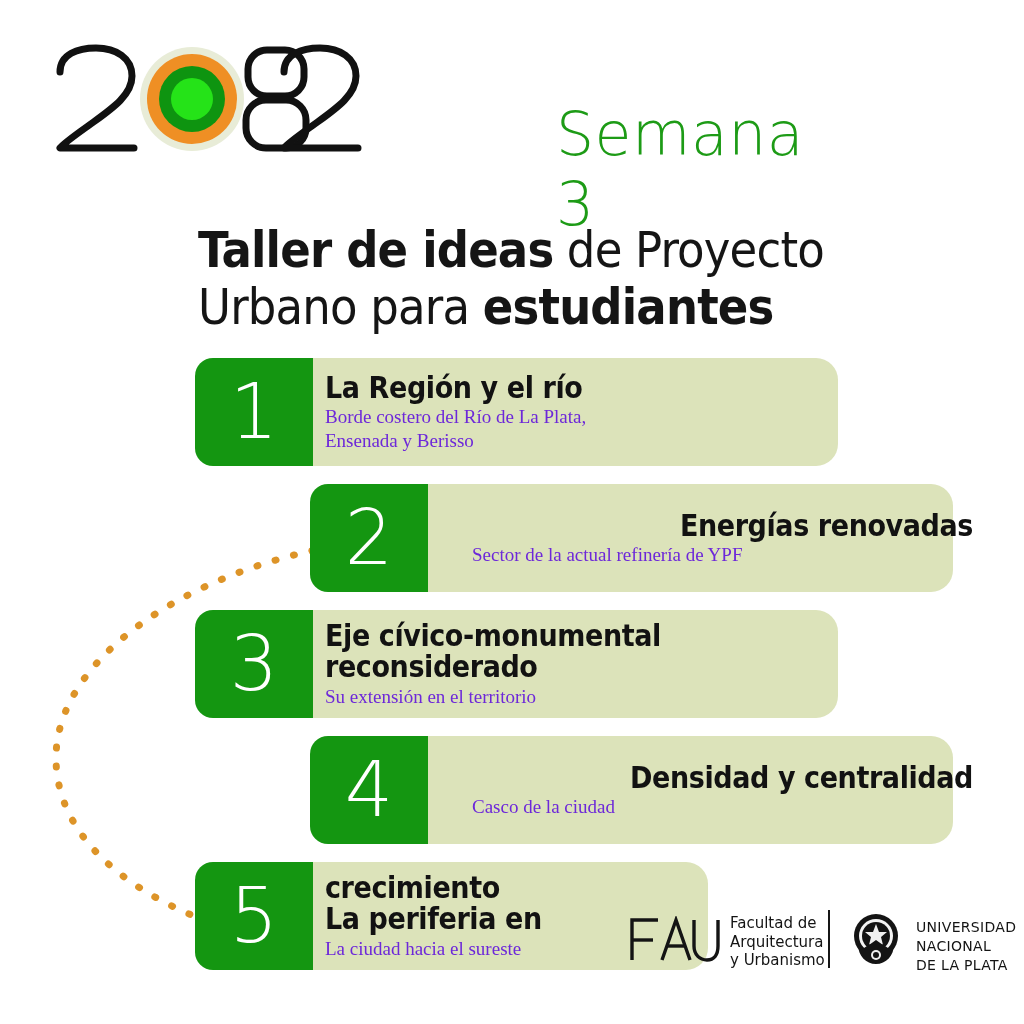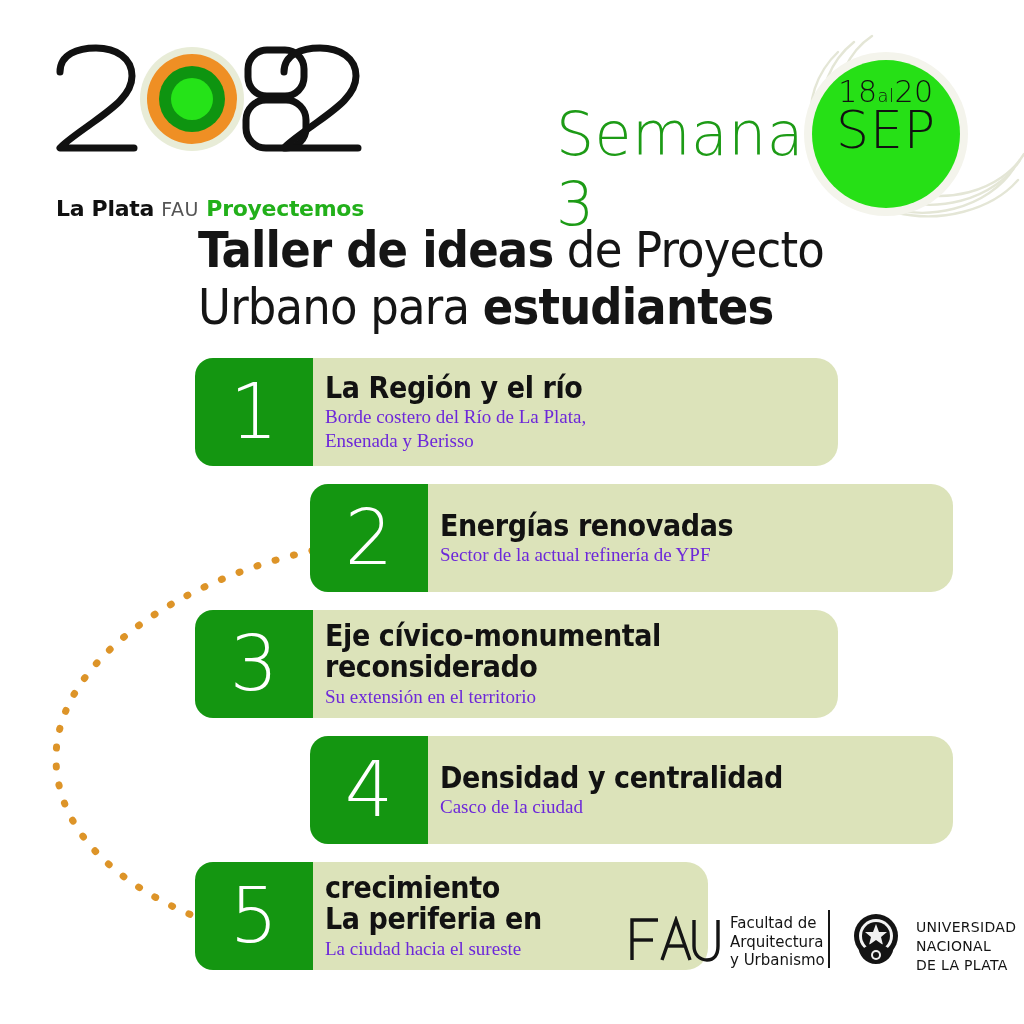--- a/index.html
+++ b/index.html
@@ -57,21 +57,21 @@
     color:#ffffff;font-size:76px;font-weight:300;line-height:1;
     font-family:"DejaVu Sans",sans-serif;}
   .row .panel{position:absolute;left:118px;top:0;height:108px;background:#dce3ba;
     border-radius:0 22px 22px 0;}
   .row .body{position:absolute;left:130px;top:0;height:108px;
     display:flex;flex-direction:column;justify-content:center;}
   .row .t{font-family:"DejaVu Sans Condensed","Liberation Sans Narrow","Liberation Sans",sans-serif;
     font-weight:bold;font-size:30px;color:#121212;line-height:1.04;letter-spacing:-.4px;}
   .row .s{font-family:Liberation Serif, serif;font-weight:300;font-size:19px;
     color:#6d28d9;line-height:1.22;margin-top:2px;}
-  .row.align-right .body{align-items:flex-start;}
+  .row.align-right .body{align-items:flex-end;margin-left:32px;}
   .row.align-right .t{text-align:right;}
   .row.align-right .s{align-self:flex-start;}
 
   
   .footer{position:absolute;left:628px;top:906px;width:360px;height:70px;}
   .fau-mark{position:absolute;left:0;top:10px;width:92px;height:46px;}
   .fau-txt{position:absolute;left:102px;top:8px;font-family:"DejaVu Sans",sans-serif;
     font-size:15px;line-height:1.24;color:#141414;}
   .divider{position:absolute;left:200px;top:4px;width:2px;height:58px;background:#161616;}
   .crest{position:absolute;left:220px;top:4px;width:56px;height:58px;}
@@ -95,44 +95,24 @@
       <circle cx="140" cy="55" r="52" fill="#e8ecd7"></circle>
       <circle cx="140" cy="55" r="45" fill="#ef8f24"></circle>
       <circle cx="140" cy="55" r="33" fill="#0e9410"></circle>
       <circle cx="140" cy="55" r="21" fill="#25e318"></circle>
 
       <rect x="196" y="6" width="56" height="46" rx="19" fill="none" stroke="#111" stroke-width="7"></rect>
       <rect x="194" y="56" width="60" height="48" rx="20" fill="none" stroke="#111" stroke-width="7"></rect>
 
       <path d="M232 28 C232 10 250 4 268 4 C288 4 304 14 304 32 C304 52 282 66 260 82 C246 92 236 99 232 104 L306 104" fill="none" stroke="#111" stroke-width="7" stroke-linecap="round" stroke-linejoin="round"></path>
     </svg>
-    <div class="logo-tag">
-      <span class="lp">La Plata</span>
-      <span class="fau">FAU</span>
-      <span class="pr">Proyectemos</span>
-    </div>
   </div>
 
   <div class="semana">Semana 3</div>
 
-  <div class="badge-wrap">
-    <svg style="position:absolute;left:0;top:0;width:248px;height:210px;" viewBox="0 0 248 210">
-      <g fill="none" stroke="#e4e6d6" stroke-width="2.4" stroke-linecap="round">
-        <path d="M62 24 C18 66 26 140 92 172 C150 200 214 178 238 140"></path>
-        <path d="M78 14 C30 52 34 132 100 164 C158 192 220 170 244 132"></path>
-        <path d="M96 8 C48 40 46 124 112 156 C168 182 226 162 248 126"></path>
-        <path d="M118 184 C164 196 216 182 242 152"></path>
-      </g>
-    </svg>
-    <div class="badge-circle"></div>
-    <div class="badge-top">
-      <span>18</span><span class="al">al</span><span>20</span>
-    </div>
-    <div class="badge-bot">SEP</div>
-  </div>
 
   <div class="title">
     <b>Taller de ideas</b><span class="reg"> de Proyecto</span><br>
     <span class="reg">Urbano para </span><b>estudiantes</b>
   </div>
 
   <div class="list">
       <div class="row" style="left: 195px; top: 0px; width: 643px;">
         <div class="panel" style="width: 525px;"></div>
         <div class="num"></div>

